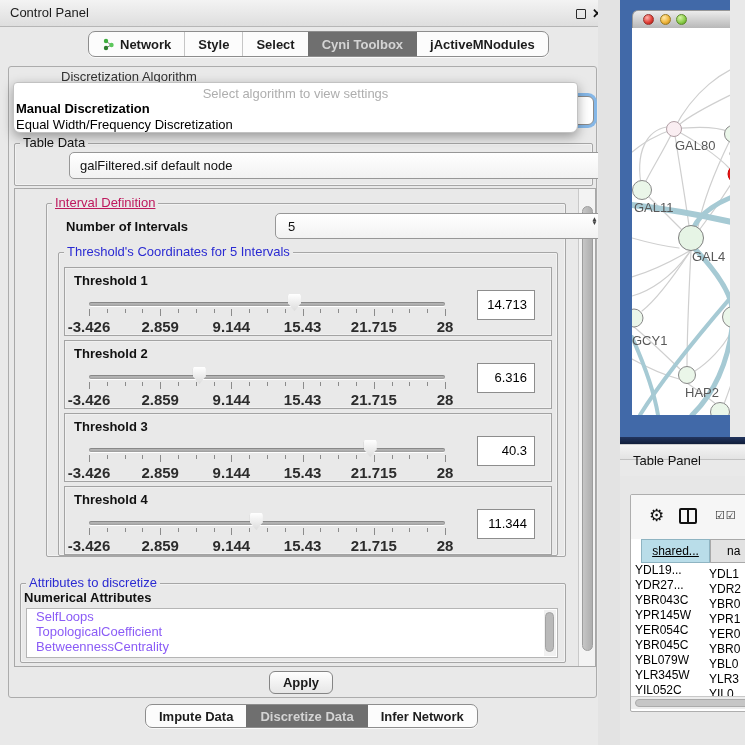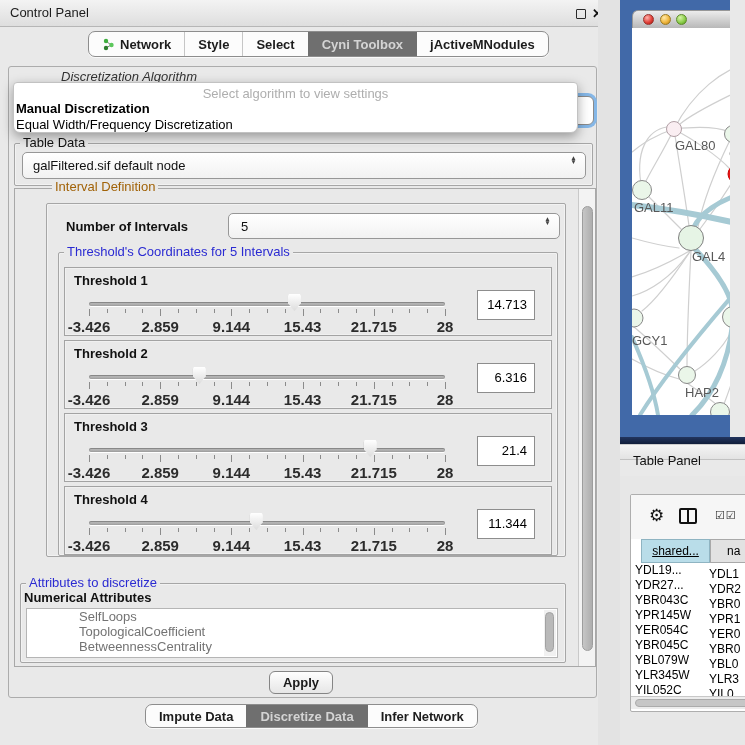--- a/index.html
+++ b/index.html
@@ -24,21 +24,21 @@
   .seg-item.sel{background:#6f6f6f;color:#d4d4d4;border-left-color:#6f6f6f;}
   .seg-item.sel + .seg-item{border-left-color:#6f6f6f;}
 
   
   .outer-panel{left:8px;top:66px;width:589px;height:632px;border:1px solid #acacac;border-radius:3px;background:#e9e9e9;}
   .grp-legend{position:absolute;font-size:13px;background:#e9e9e9;padding:0 3px;line-height:14px;}
   .grp-box{position:absolute;border:1px solid #a6a6a6;border-radius:2px;box-shadow:inset 0 0 0 1px #f2f2f2;}
 
   
   .combo{position:absolute;background:linear-gradient(#ffffff,#f2f2f2);border:1px solid #979797;
-         border-radius:5px;font-size:13px;color:#111;}
+         border-radius:5px;font-size:13px;color:#111;margin-left:47px;}
   .combo .cval{position:absolute;left:10px;top:0;line-height:25px;white-space:nowrap;}
   .combo .spin{position:absolute;right:7px;top:3px;width:9px;font-size:6.5px;line-height:4px;color:#444;text-align:center;}
 
   
   .focus-combo{left:548px;top:96px;width:46px;height:29px;background:#fff;border:1px solid #8a8a8a;
                border-radius:6px;box-shadow:0 0 0 3px #85b7e7;z-index:4;}
 
   
   .popup{left:13px;top:82px;width:565px;height:51px;background:#fff;border:1px solid #c2c2c2;
          border-radius:4px 4px 7px 7px;box-shadow:0 4px 12px rgba(0,0,0,.35);z-index:30;overflow:hidden;}
@@ -65,21 +65,21 @@
   .ticks{position:absolute;left:0;right:0;top:17px;height:8px;}
   .tick{position:absolute;top:0;width:1px;background:#8b8b8b;}
   .tick.minor{height:4px;}
   .tick.major{height:7px;}
   .ticklab{position:absolute;top:26px;transform:translateX(-50%);font-size:15px;font-weight:bold;color:#2c2c2c;white-space:nowrap;}
   .val-box{position:absolute;right:16px;top:22px;width:58px;height:30px;background:#fff;border:1px solid #8d8d8d;
            font-size:13px;text-align:right;line-height:28px;padding-right:7px;color:#000;}
 
   
   .attr-list{position:absolute;left:26px;top:608px;width:532px;height:50px;background:#fff;border:1px solid #b5b5b5;overflow:hidden;}
-  .list-item{font-size:13px;line-height:15px;padding-left:16px;color:#737373;white-space:nowrap;margin-left:36px;}
+  .list-item{font-size:13px;line-height:15px;padding-left:9px;color:#8b5cf6;white-space:nowrap;}
   .list-vscroll{position:absolute;right:1px;top:1px;bottom:1px;width:12px;background:#f1f1f1;}
   .list-vscroll .thumb{position:absolute;left:1px;top:2px;width:9px;height:40px;border-radius:5px;background:#b9b9b9;border:1px solid #a2a2a2;}
 
   .apply-btn{left:269px;top:671px;width:64px;height:23px;border:1px solid #858585;border-radius:6px;
              background:linear-gradient(#fefefe,#e6e6e6);font-size:13px;font-weight:bold;text-align:center;line-height:21px;}
 
   
   .gap-strip{left:598px;top:0;width:22px;height:745px;background:#e3e3e3;}
   .net-frame{left:620px;top:0;width:110px;height:437px;background:#4169a8;overflow:hidden;}
   .mac-bar{position:absolute;left:12px;top:10px;width:113px;height:18px;border-radius:6px 6px 0 0;
@@ -148,21 +148,21 @@
     </div>
 
   <div class="abs titlebar">
     <div class="title">Control Panel</div>
     <div class="float-ic"></div>
     <div class="close-ic">✕</div>
   </div>
 
   <div class="abs outer-panel"></div>
 
-  <div class="grp-legend" style="left:58px;top:70px;color:#333;z-index:1;font-style:italic;">Discretization Algorithm</div>
+  <div class="grp-legend" style="left:58px;top:70px;color:#333;z-index:1;">Discretization Algorithm</div>
   <div class="abs focus-combo"></div>
 
   <div class="abs popup">
     <div class="popup-hint">Select algorithm to view settings</div>
     <div id="popupOpts">
         <div class="popup-opt b">Manual Discretization</div>
         <div class="popup-opt">Equal Width/Frequency Discretization</div>
       </div>
   </div>
 
@@ -173,21 +173,21 @@
     <span class="spin">▲<br>▼</span>
   </div>
 
   <div class="abs scroll-area">
     <div class="vscroll">
       <div class="thumb" style="top:17px;height:445px;"></div>
     </div>
   </div>
 
   <div class="grp-box" style="left:46px;top:203px;width:520px;height:354px;"></div>
-  <div class="grp-legend" style="left:52px;top:180px;color:#a16207;">Interval Definition</div>
+  <div class="grp-legend" style="left:52px;top:196px;color:#be185d;text-decoration:underline;">Interval Definition</div>
 
   <div class="lab-bold" style="left:66px;top:219px;">Number of Intervals</div>
   <div class="combo" style="left:228px;top:213px;width:332px;height:26px;">
     <span class="cval" style="left:12px;">5</span>
     <span class="spin">▲<br>▼</span>
   </div>
 
   <div class="grp-box" style="left:58px;top:252px;width:500px;height:304px;"></div>
   <div class="grp-legend" style="left:64px;top:245px;color:#2a2ad2;">Threshold's Coordinates for 5 Intervals</div>
   <div id="thresholds">
@@ -293,21 +293,21 @@
             <div class="tick minor" style="left: 95%;"></div>
             <div class="tick major" style="left: 100%;"></div>
           </div>
           <div class="ticklab" style="left: 0%;">-3.426</div>
           <div class="ticklab" style="left: 20%;">2.859</div>
           <div class="ticklab" style="left: 40%;">9.144</div>
           <div class="ticklab" style="left: 60%;">15.43</div>
           <div class="ticklab" style="left: 80%;">21.715</div>
           <div class="ticklab" style="left: 100%;">28</div>
         </div>
-        <div class="val-box">21.4</div>
+        <div class="val-box">40.3</div>
       </div>
       <div class="thr-box" style="top: 486px;">
         <div class="thr-label">Threshold 4</div>
         <div class="rail-wrap">
           <div class="track"></div>
           <div class="thumb-sl" style="left: calc(47% - 6.5px);"></div>
           <div class="ticks">
             <div class="tick major" style="left: 0%;"></div>
             <div class="tick minor" style="left: 5%;"></div>
             <div class="tick minor" style="left: 10%;"></div>

